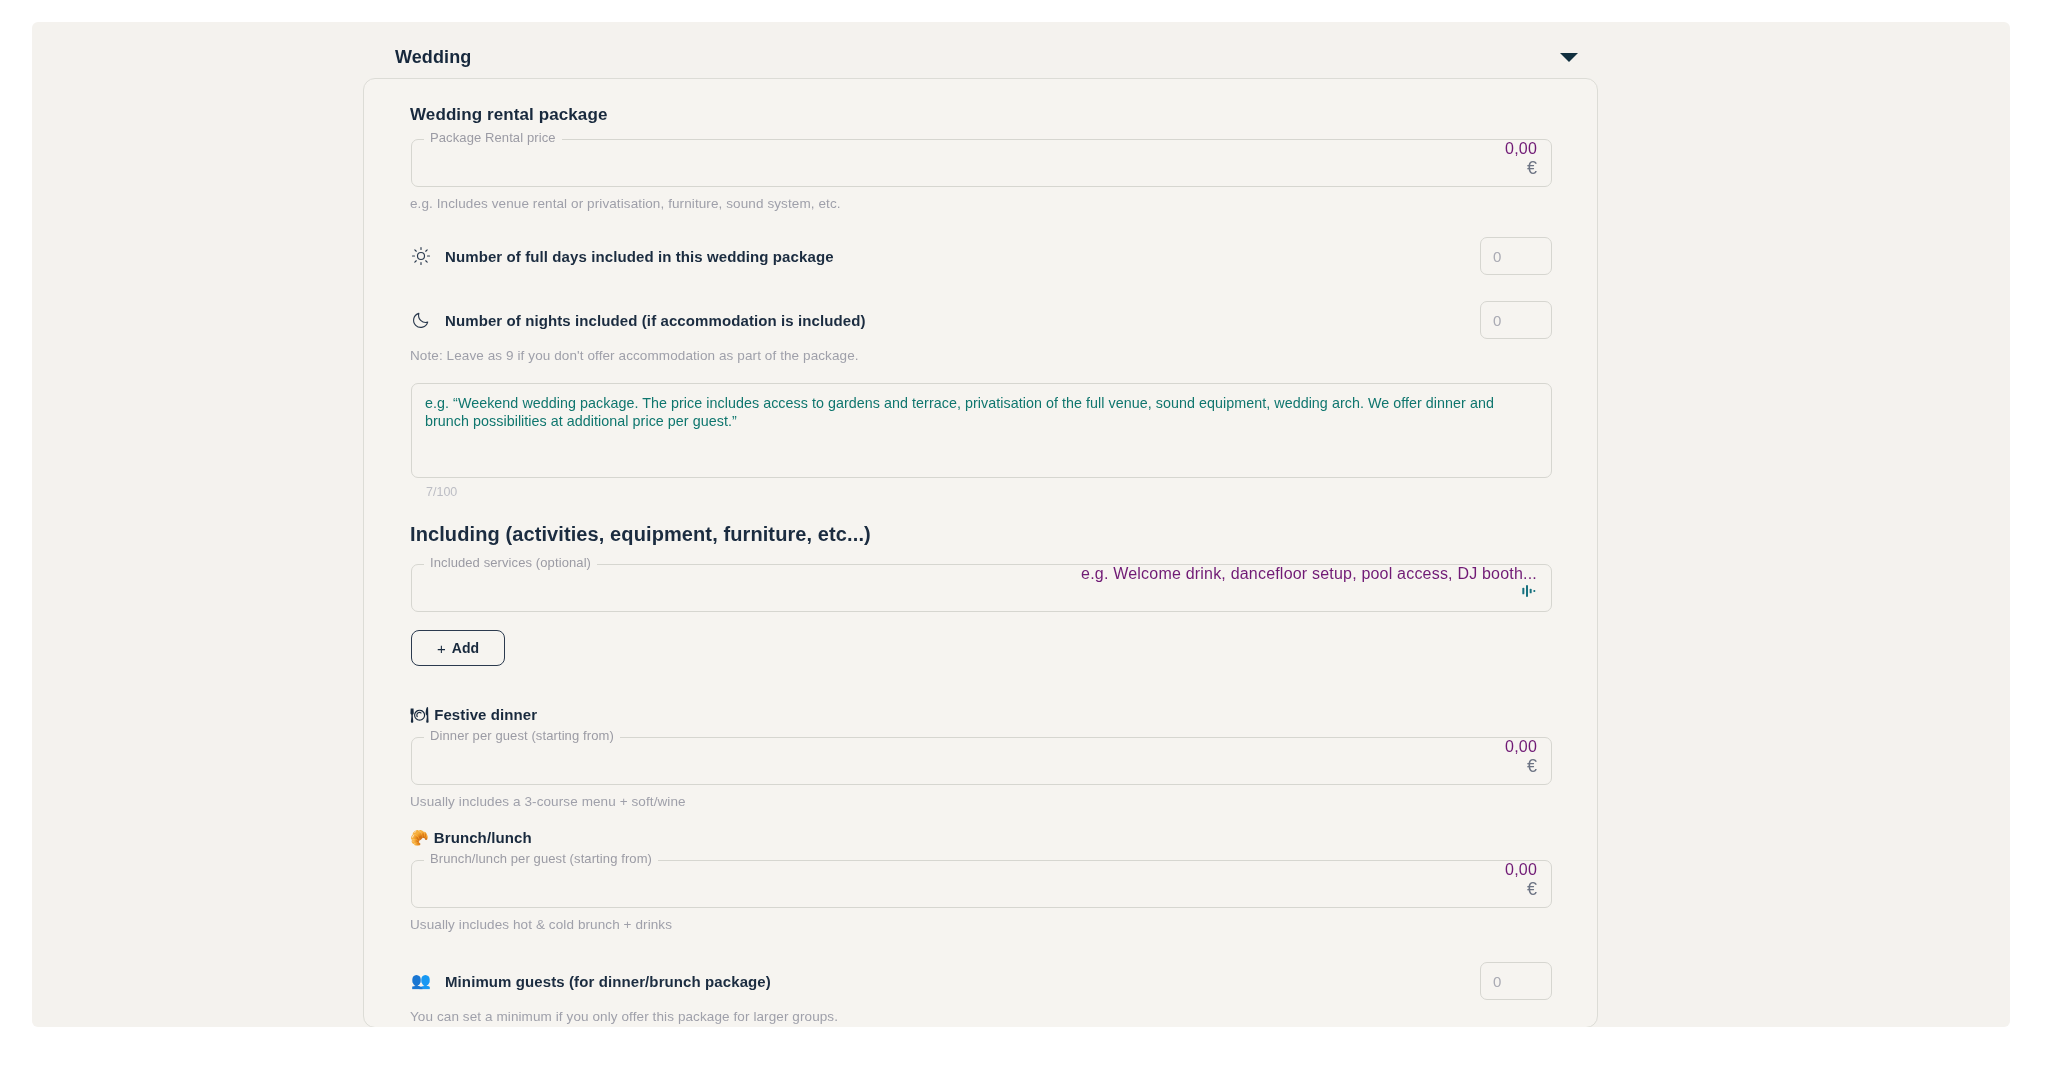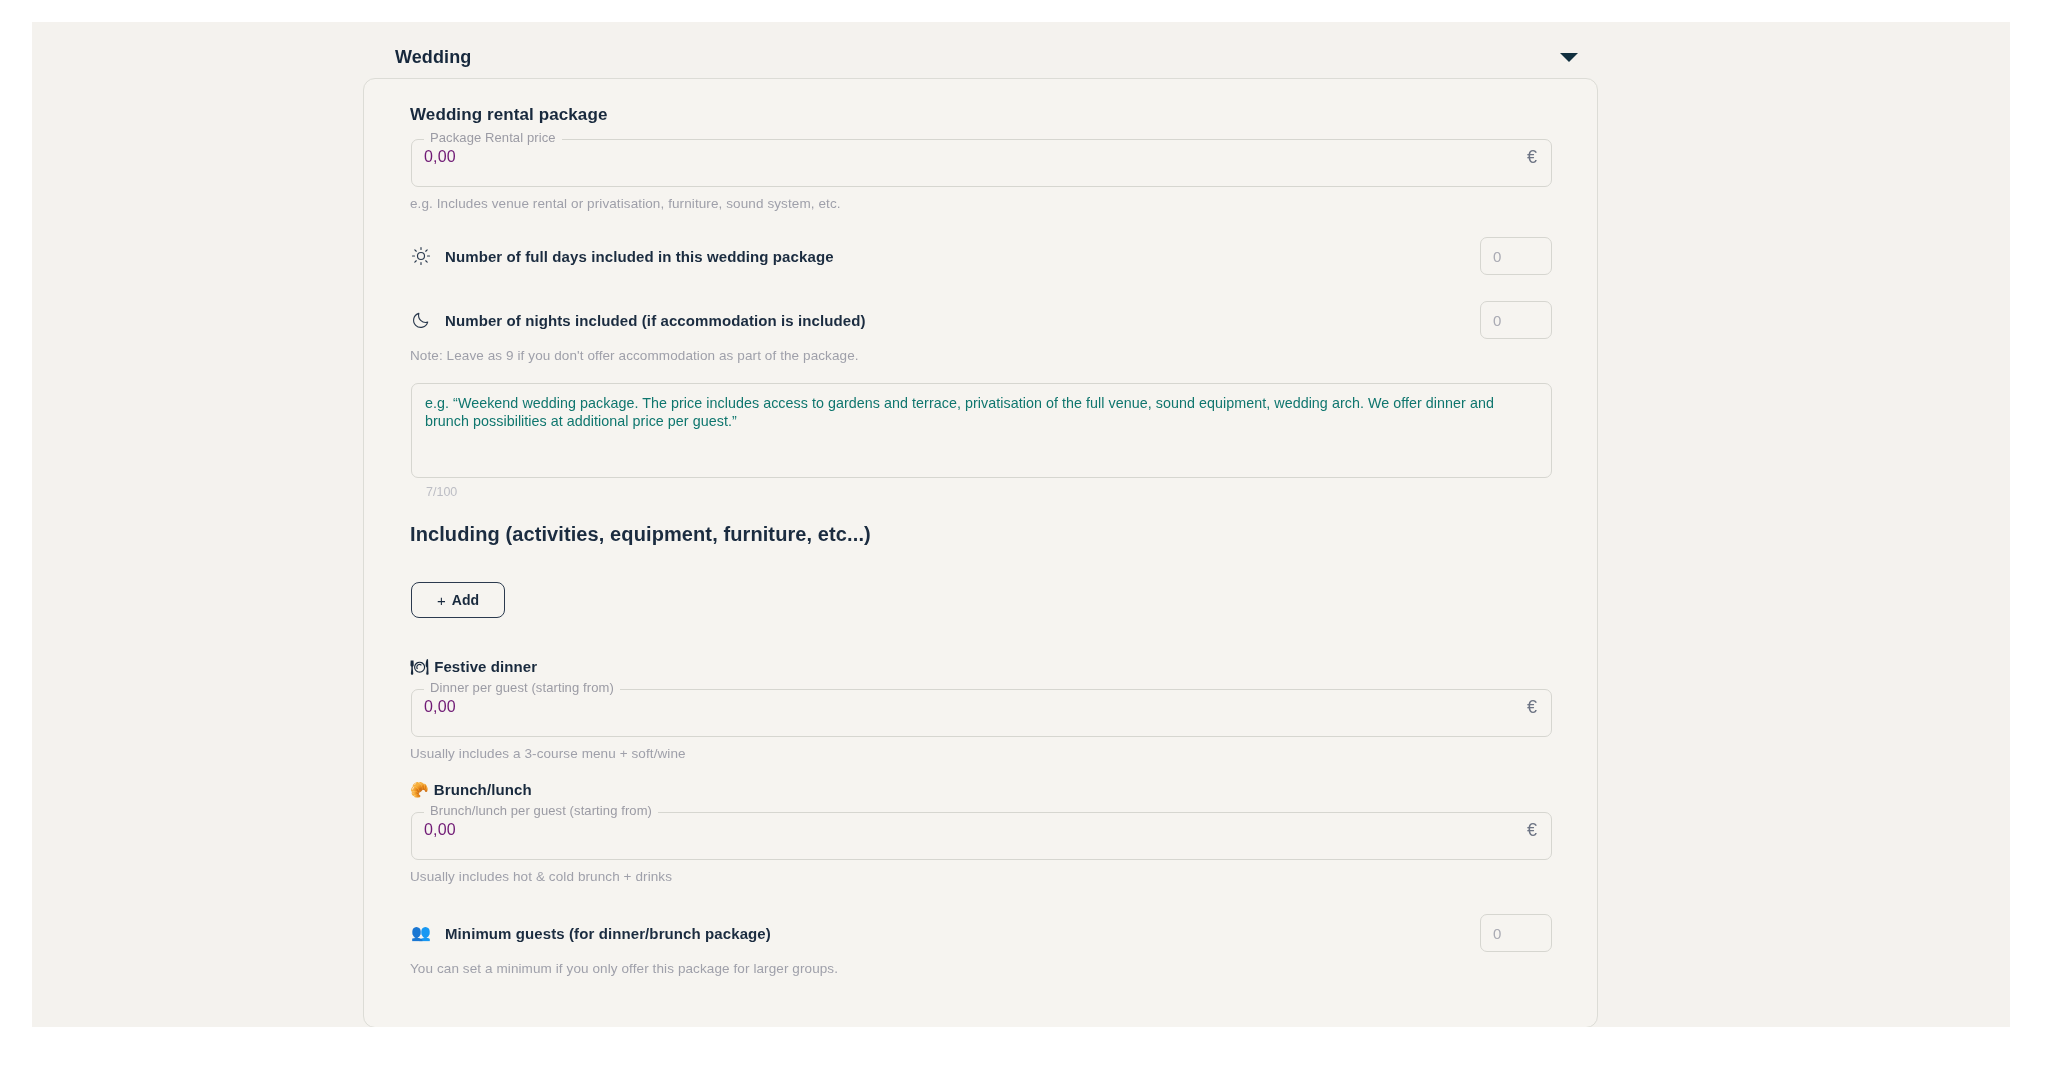--- a/index.html
+++ b/index.html
@@ -9,20 +9,21 @@
     background: #ffffff;
     font-family: "Liberation Sans", sans-serif;
     -webkit-font-smoothing: antialiased;
   }
   .page {
     position: absolute;
     left: 32px; top: 22px;
     width: 1978px; height: 1005px;
     background: #f4f2ee;
     overflow: hidden;
+    border-radius: 6px;
   }
   
   .section-header {
     position: absolute;
     left: 331px; top: 0px;
     width: 1235px; height: 70px;
     display: flex;
     align-items: center;
     justify-content: space-between;
     padding: 0 14px 0 32px;
@@ -60,23 +61,24 @@
   }
   
   .field {
     position: relative;
     margin: 0 0 0 17px;
     border: 1px solid #d6d6d0;
     border-radius: 7px;
     height: 48px;
     background: transparent;
     display: flex;
-    align-items: center;
+    align-items: flex-end;
     padding: 0 14px 12px 12px;
     width: 1141px;
+    flex-direction: column;
   }
   .field .legend {
     position: absolute;
     top: -9px; left: 12px;
     background: #f6f4f0;
     padding: 0 6px;
     font-size: 13px;
     color: #9b9ba4;
     letter-spacing: .1px;
     line-height: 14px;
@@ -250,20 +252,32 @@
       <span class="ph">e.g. “Weekend wedding package. The price includes access to gardens and terrace, privatisation of the full venue, sound equipment, wedding arch. We offer dinner and brunch possibilities at additional price per guest.”</span>
     </div>
     <div class="counter">7/100</div>
 
     <div class="sp-24"></div>
 
     <div class="group-heading">Including (activities, equipment, furniture, etc...)</div>
 
     <div class="sp-18"></div>
 
+    <div class="field">
+      <span class="legend">Included services (optional)</span>
+      <span class="value">e.g. Welcome drink, dancefloor setup, pool access, DJ booth...</span>
+      <span class="suffix">
+        <svg class="mic-icon" viewBox="0 0 24 24" fill="#17717f">
+          <rect x="2" y="7" width="3" height="10" rx="1.3"></rect>
+          <rect x="7.5" y="3" width="3" height="18" rx="1.4"></rect>
+          <rect x="13" y="8.5" width="3" height="7" rx="1.3"></rect>
+          <rect x="18.5" y="10.5" width="3" height="3" rx="1.2"></rect>
+        </svg>
+      </span>
+    </div>
 
     <div class="sp-18"></div>
 
     <button class="add-btn">
       <span class="plus">+</span>
       <span>Add</span>
     </button>
 
     <div class="sp-26"></div>
 

